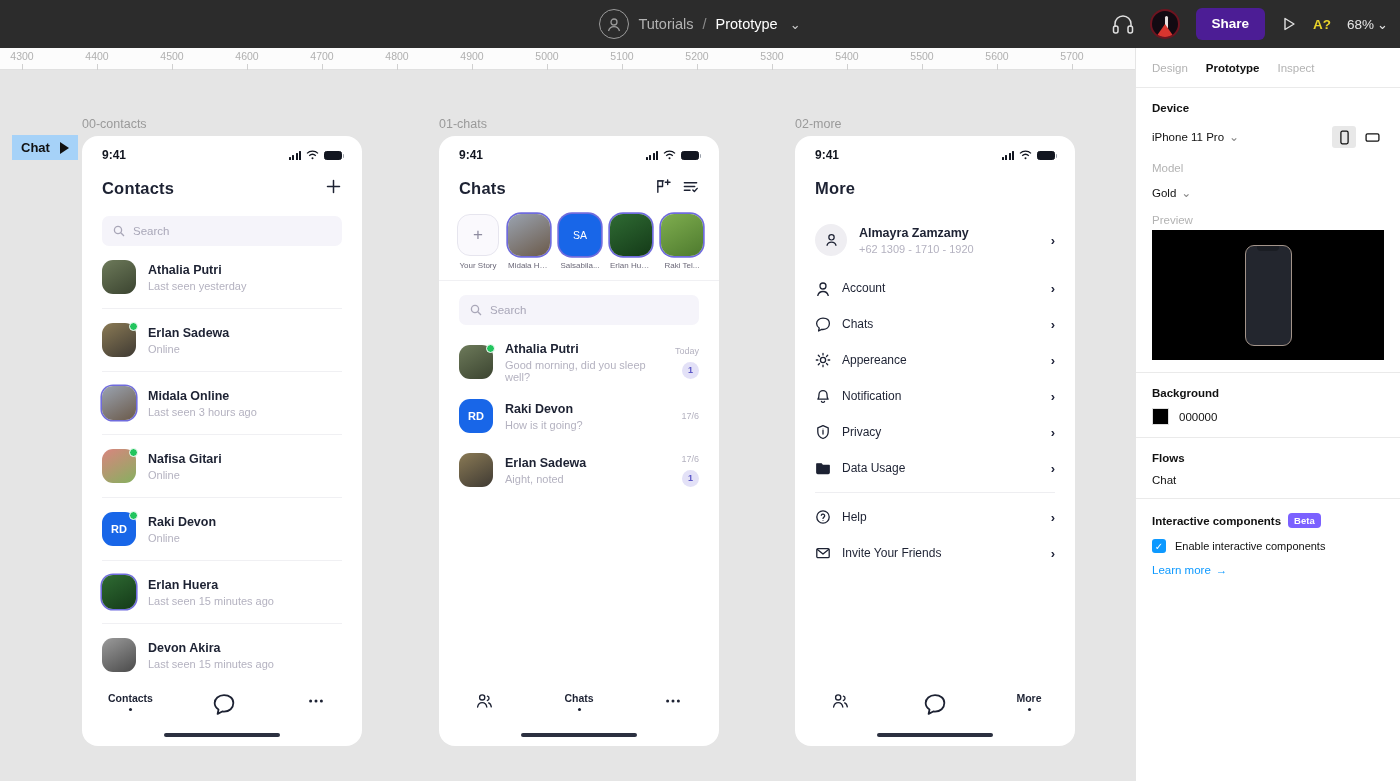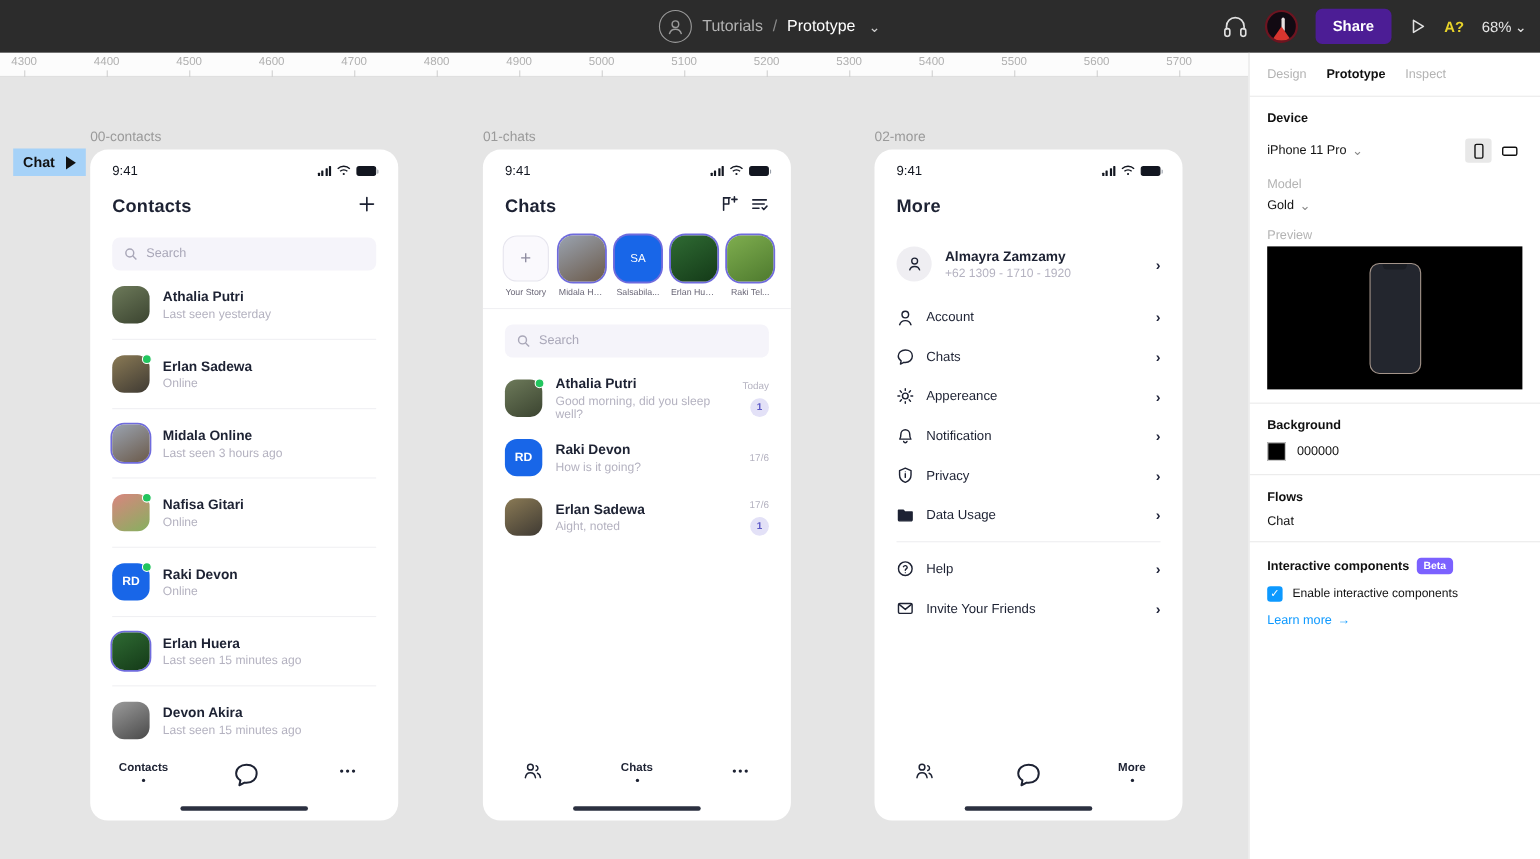--- a/index.html
+++ b/index.html
@@ -123,21 +123,21 @@
     background: #ffffff;
     border-radius: 16px;
     overflow: hidden;
     display: flex; flex-direction: column;
   }
   .statusbar {
     height: 32px; flex: none;
     display: flex; align-items: center; justify-content: space-between;
     padding: 6px 20px 0 20px;
   }
-  .sb-time { font-size: 12px; font-weight: normal; color: #121620; }
+  .sb-time { font-size: 12px; font-weight: bold; color: #121620; }
   .sb-icons { display: flex; align-items: center; gap: 5px; }
   .sig { display: flex; align-items: flex-end; gap: 1.5px; }
   .sig i { display: block; width: 2px; background: #121620; border-radius: .5px; }
   .sig i:nth-child(1){height:3px} .sig i:nth-child(2){height:5px}
   .sig i:nth-child(3){height:7px} .sig i:nth-child(4){height:9px}
   .batt {
     width: 18px; height: 9px; border: 1px solid #121620;
     border-radius: 2.5px; position: relative; background: #121620;
   }
   .batt:after {
@@ -274,21 +274,21 @@
   #panel-tabs {
     height: 40px; display: flex; align-items: center;
     gap: 18px; padding: 0 16px;
     border-bottom: 1px solid #eaeaea;
   }
   .ptab { font-size: 11.5px; color: #b3b3b3; cursor: pointer; }
   .ptab.active { color: #111; font-weight: bold; }
   .psection { padding: 14px 16px 12px 16px; border-bottom: 1px solid #eaeaea; }
   .psection.nb { border-bottom: none; }
   .ptitle { font-size: 11.5px; font-weight: bold; color: #111; }
-  .plabel { font-size: 11.5px; color: #b3b3b3; margin-bottom: 6px; }
+  .plabel { font-size: 11.5px; color: #b3b3b3; margin-bottom: 12px; }
   .pvalue { font-size: 11.5px; color: #111; display: inline-flex; align-items: center; gap: 5px; cursor: pointer; }
   .orient-group { display: flex; gap: 4px; }
   .orient-btn {
     width: 24px; height: 22px; border-radius: 3px;
     display: flex; align-items: center; justify-content: center;
     cursor: pointer;
   }
   .orient-btn.sel { background: #e8e8e8; }
   #preview-image {
     width: 100%; height: 130px; background: #000;

